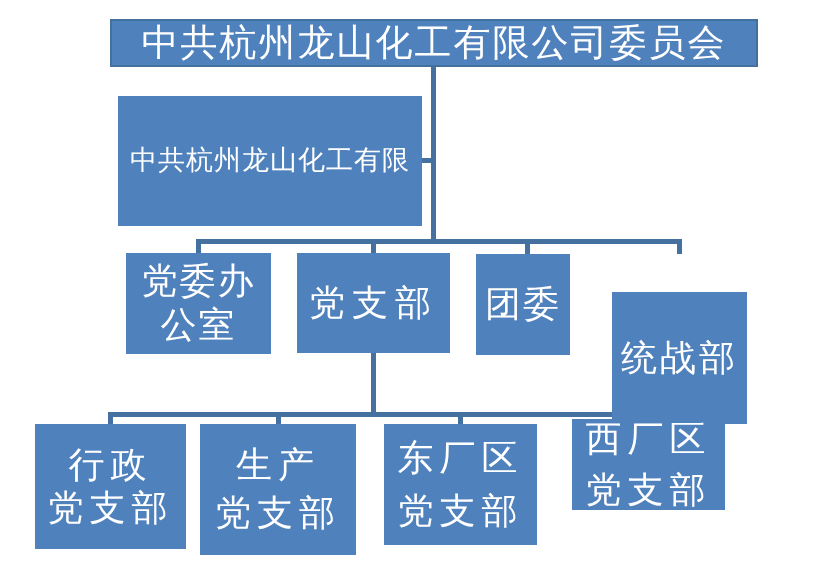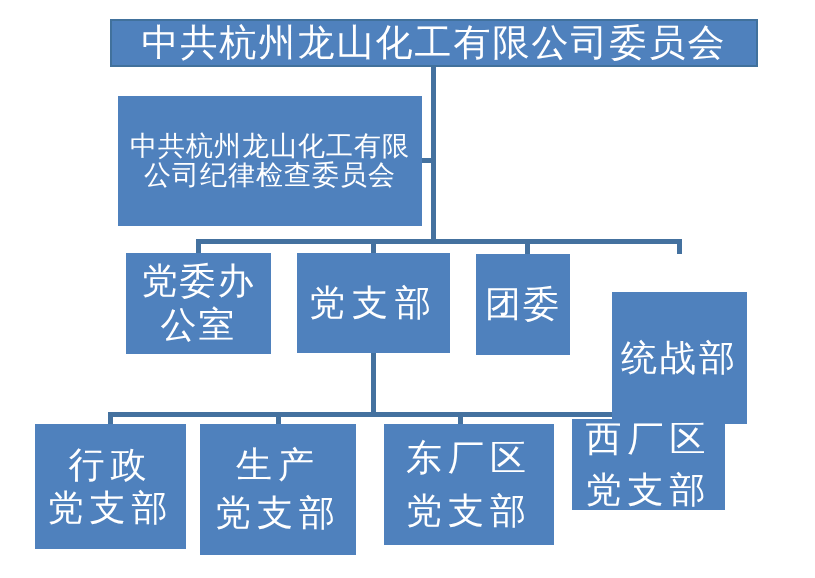--- a/index.html
+++ b/index.html
@@ -38,21 +38,21 @@
   }
   
   .n-committee   {left:110px; top:19px;  width:648px; height:48px;  font-size:37px; letter-spacing:2px; border:2px solid var(--node-border);}
   .n-discipline  {left:118px; top:96px;  width:304px; height:130px; font-size:27px; letter-spacing:1px; gap:0;}
   .n-party-office{left:126px; top:253px; width:145px; height:101px; font-size:36px; letter-spacing:2px; gap:5px;}
   .n-party-branch{left:297px; top:253px; width:153px; height:100px; font-size:36px; letter-spacing:7px;}
   .n-youth-league{left:476px; top:254px; width:94px;  height:101px; font-size:36px; letter-spacing:2px;}
   .n-united-front{left:612px; top:254px; width:135px; height:132px; font-size:36px; letter-spacing:3px;margin-top:38px;}
   .n-admin       {left:35px;  top:424px; width:151px; height:125px; font-size:36px; letter-spacing:6px; gap:4px;}
   .n-production  {left:200px; top:424px; width:156px; height:131px; font-size:36px; letter-spacing:6px; gap:9px;}
-  .n-east        {left:384px; top:424px; width:170px; height:121px; font-size:36px; letter-spacing:6px; gap:14px;}
+  .n-east        {left:384px; top:424px; width:153px; height:121px; font-size:36px; letter-spacing:6px; gap:14px;}
   .n-west        {left:572px; top:419px; width:153px; height:91px; font-size:36px; letter-spacing:6px; gap:12px;}
   
   .c-main-v      {left:431px; top:67px;  width:5px;   height:176px;}
   .c-disc-stub   {left:422px; top:158px; width:9px;   height:5px;}
   .c-l3-bar      {left:196px; top:239px; width:486px; height:5px;}
   .c-l3-d1       {left:196px; top:239px; width:5px;   height:15px;}
   .c-l3-d2       {left:371px; top:239px; width:5px;   height:15px;}
   .c-l3-d3       {left:525px; top:239px; width:5px;   height:15px;}
   .c-l3-d4       {left:677px; top:239px; width:5px;   height:15px;}
   .c-feed-v      {left:371px; top:352px; width:5px;   height:65px;}
@@ -80,21 +80,20 @@
   <div class="line c-l4-d2"></div>
   <div class="line c-l4-d3"></div>
   <div class="line c-l4-d4"></div>
 
   <div class="node n-committee">
     <span>中共杭州龙山化工有限公司委员会</span>
   </div>
 
   <div class="node n-discipline">
     <span>中共杭州龙山化工有限</span>
-    <span>公司纪律检查委员会</span>
   </div>
 
   <div class="node n-party-office">
     <span>党委办</span>
     <span>公室</span>
   </div>
   <div class="node n-party-branch">
     <span>党支部</span>
   </div>
   <div class="node n-youth-league">

